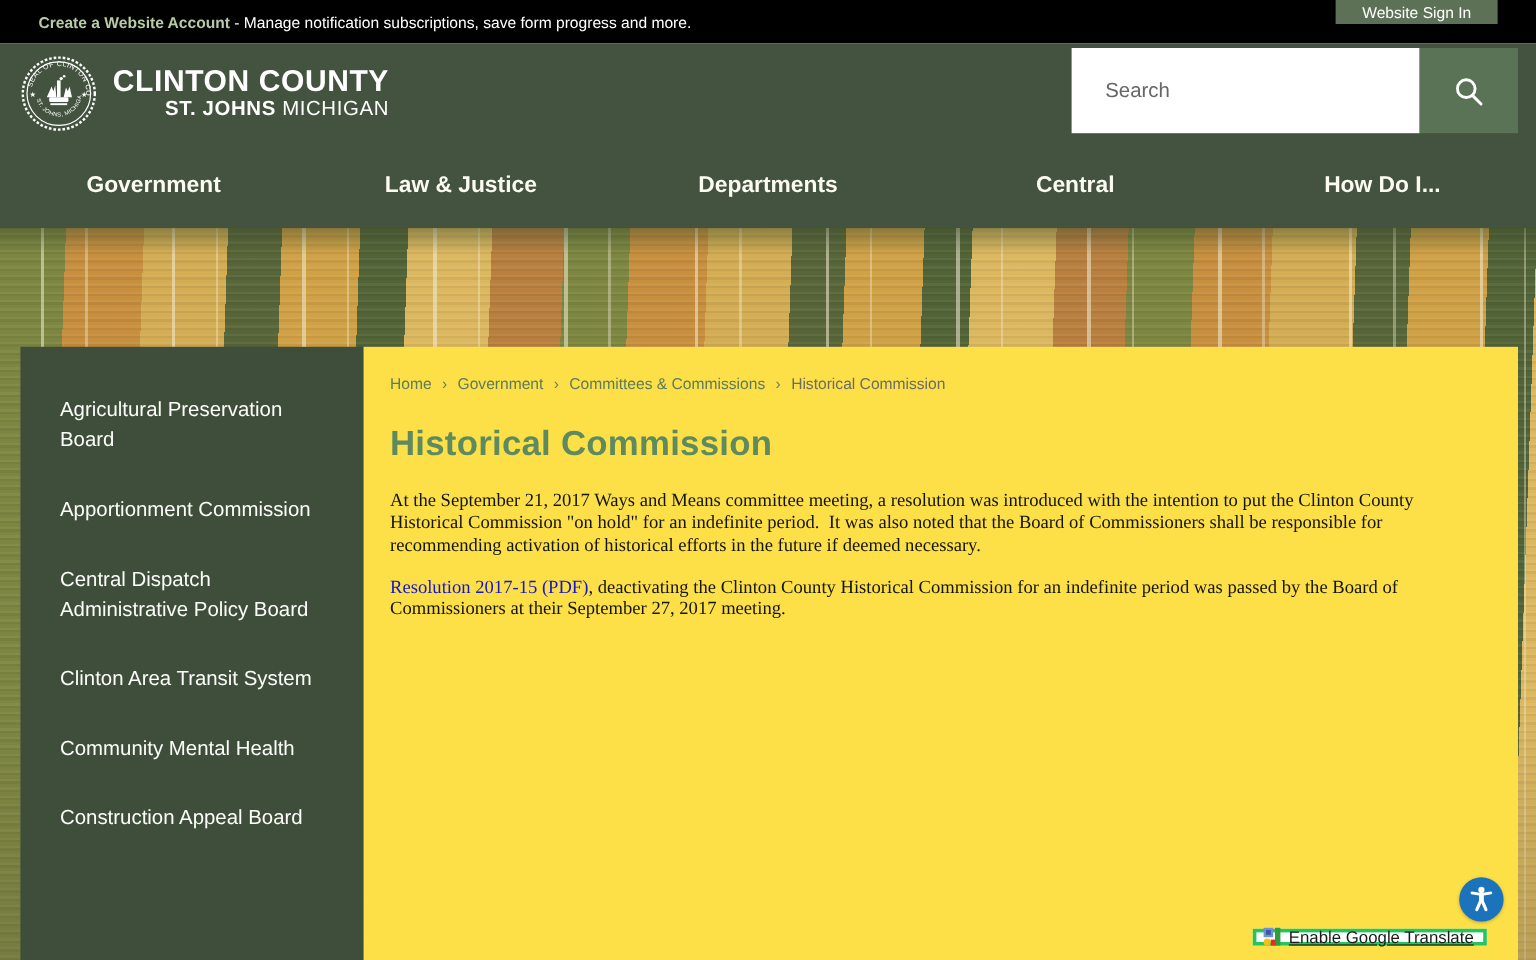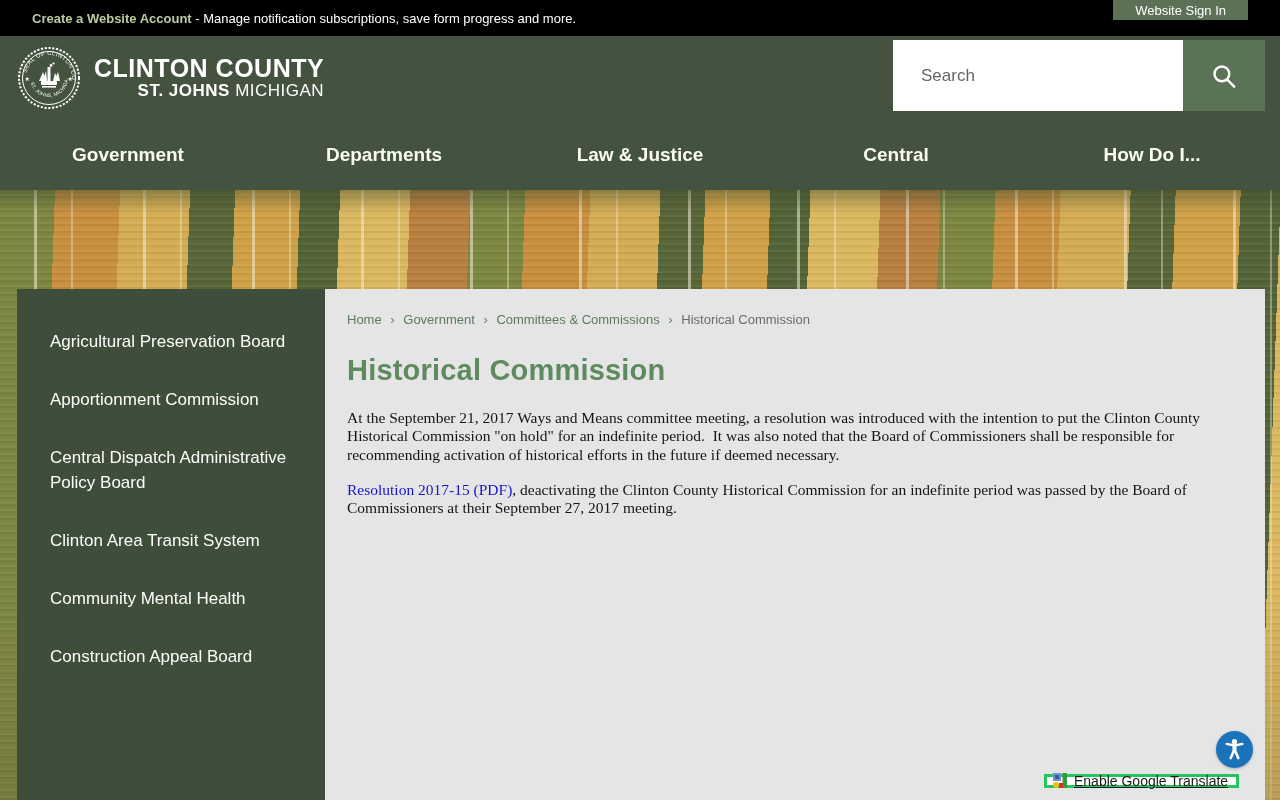--- a/index.html
+++ b/index.html
@@ -80,29 +80,29 @@
         rgba(222,186,96,.95) 340px 410px,
         rgba(185,127,62,.95) 410px 470px);
   }
 
   
   .content-row {
     position:absolute; top:289px; left:17px; width:1248px; height:511px;
     display:flex; z-index:4;
   }
   .sidebar {
-    width:308px; flex:0 0 auto; background:#3f4e3a;
+    width:286px; flex:0 0 auto; background:#3f4e3a;
     padding:40px 36px 0 33px;
   }
   .sidebar-item {
     display:block; color:#fdfdfb; font-size:17px; line-height:25px;
     margin-bottom:33px; text-decoration:none; cursor:pointer;
   }
   .main-panel {
-    flex:1; background:#e5e5e5; padding:23px 38px 0 22px;
+    flex:1; background:#fde047; padding:23px 38px 0 22px;
   }
   .breadcrumb { font-size:13px; color:#5c7b5e; }
   .breadcrumb a { color:#5c7b5e; text-decoration:none; cursor:pointer; }
   .breadcrumb .sep { margin:0 5px; color:#6b7a6b; }
   .breadcrumb .current { color:#6b6b6b; }
   .page-title {
     margin:27px 0 22px; font-size:29px; font-weight:bold; color:#5e8a60;
     letter-spacing:.2px;
   }
   .body-copy p {
@@ -177,22 +177,22 @@
       <svg width="34" height="34" viewBox="0 0 24 24">
         <circle cx="10.5" cy="10.5" r="5.2" stroke="#fff" stroke-width="1.7" fill="none"></circle>
         <line x1="14.3" y1="14.6" x2="19.2" y2="19.5" stroke="#fff" stroke-width="1.7" stroke-linecap="round"></line>
       </svg>
     </button>
   </div>
 </div>
 
 <nav class="mainnav">
   <a class="nav-item">Government</a>
+  <a class="nav-item">Law &amp; Justice</a>
   <a class="nav-item">Departments</a>
-  <a class="nav-item">Law &amp; Justice</a>
   <a class="nav-item">Central</a>
   <a class="nav-item">How Do I...</a>
 </nav>
 
 <div class="hero"></div>
 
 <div class="content-row">
   <aside class="sidebar">
     <a class="sidebar-item">Agricultural Preservation Board</a>
     <a class="sidebar-item">Apportionment Commission</a>

